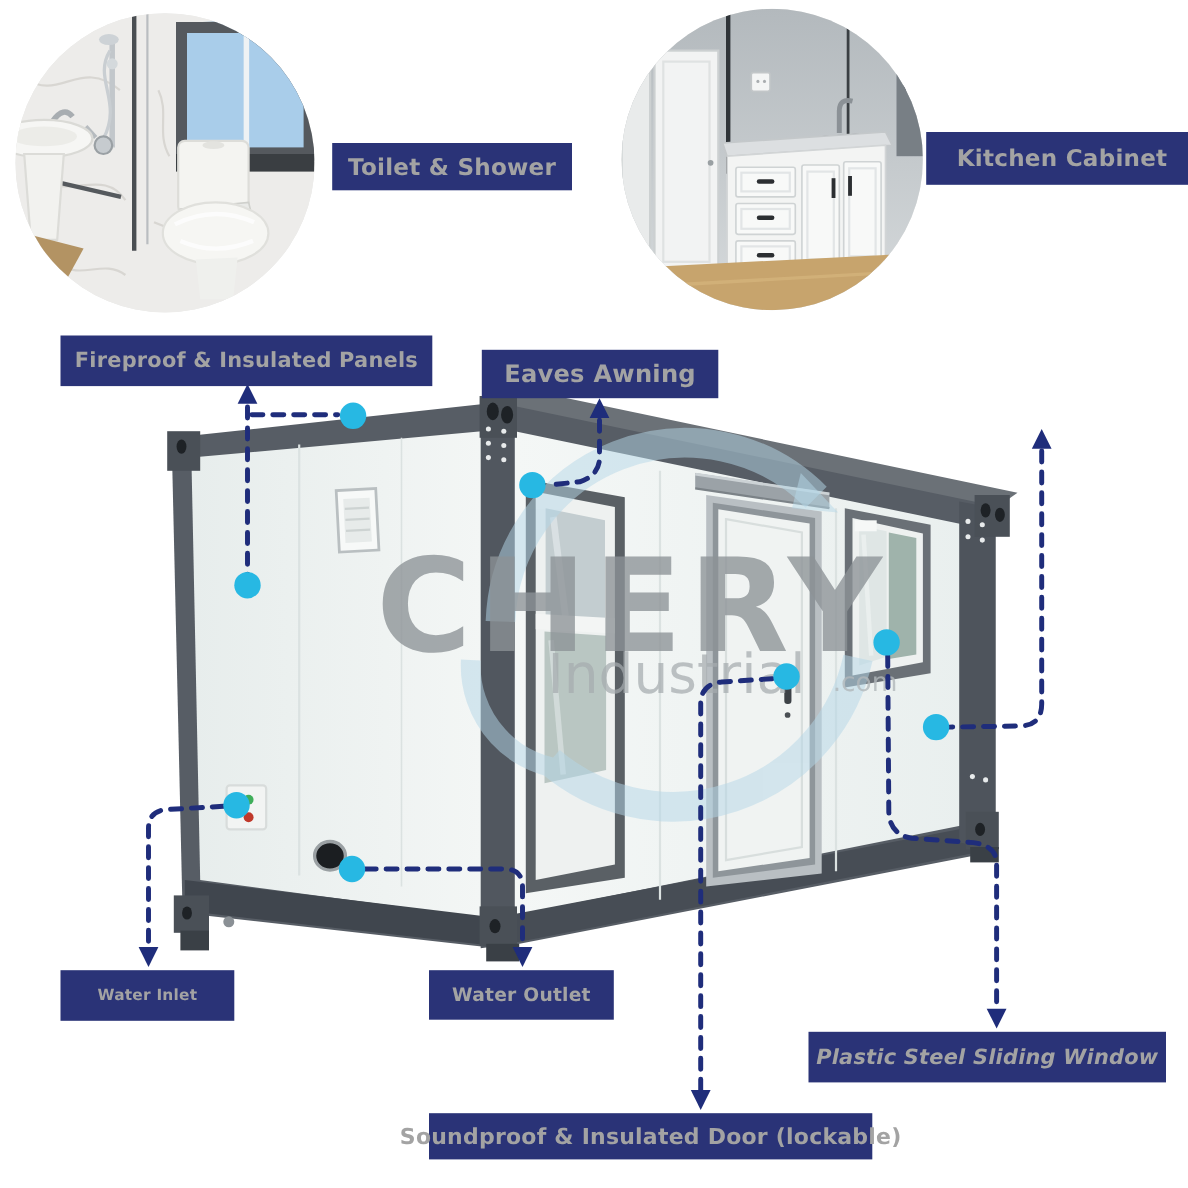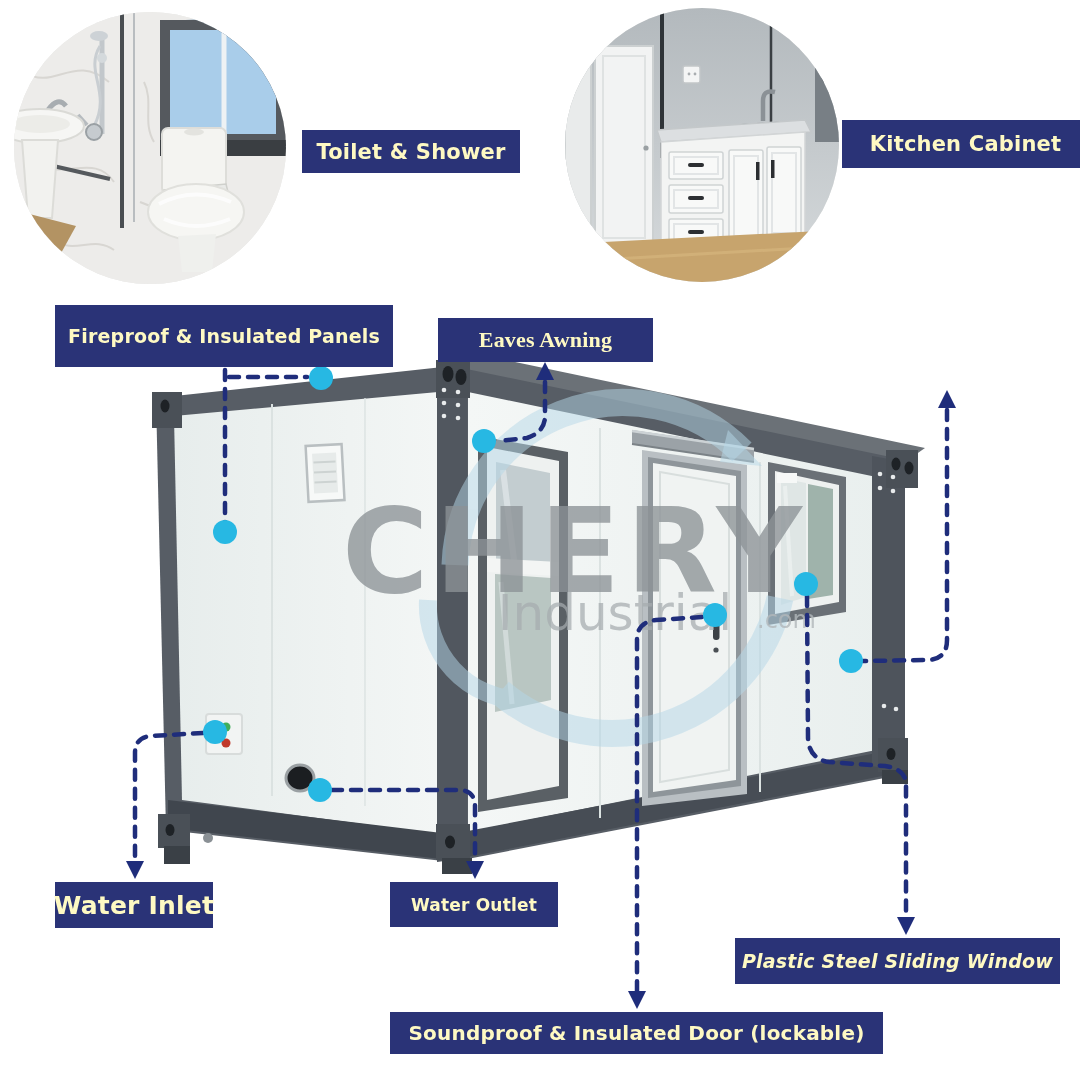--- a/index.html
+++ b/index.html
@@ -7,33 +7,33 @@
     position:relative;width:1080px;height:1080px;background:#ffffff;overflow:hidden;
     font-family:"DejaVu Sans","Liberation Sans",sans-serif;
   }
   .stage svg.main{position:absolute;left:0;top:0;z-index:1;}
   .inset{
     position:absolute;border-radius:50%;overflow:hidden;z-index:2;background:#e8e8e6;
   }
   #inset-toilet{left:14px;top:12px;width:272px;height:272px;}
   #inset-kitchen{left:565px;top:8px;width:274px;height:274px;}
   .callout{
-    position:absolute;z-index:3;background:#2a3377;color:#fef9c3;
+    position:absolute;z-index:3;background:#2a3377;color:#a3a3a3;
     display:flex;align-items:center;justify-content:center;
     font-weight:bold;white-space:nowrap;letter-spacing:0.2px;
   }
   #c-toilet   {left:302px;top:130px;width:218px;height:43px;font-size:21px;}
   #c-kitchen  {left:842px;top:120px;width:247px;height:48px;font-size:21px;}
-  #c-fireproof{left:55px; top:305px;width:338px;height:62px;font-size:19px;}
-  #c-eaves    {left:438px;top:318px;width:215px;height:44px;font-size:22px;font-family:Liberation Serif, serif;}
+  #c-fireproof{left:55px; top:305px;width:338px;height:46px;font-size:19px;}
+  #c-eaves    {left:438px;top:318px;width:215px;height:44px;font-size:22px;}
   #c-heavy    {left:840px;top:340px;width:217px;height:45px;font-size:21px;}
-  #c-winlet   {left:55px; top:882px;width:158px;height:46px;font-size:25px;}
+  #c-winlet   {left:55px; top:882px;width:158px;height:46px;font-size:14px;}
   #c-woutlet  {left:390px;top:882px;width:168px;height:45px;font-size:17px;}
   #c-plastic  {left:735px;top:938px;width:325px;height:46px;font-size:19px;font-style:italic;}
-  #c-soundproof{left:390px;top:1012px;width:493px;height:42px;font-size:20px;}
+  #c-soundproof{left:390px;top:1012px;width:403px;height:42px;font-size:20px;}
 </style>
 </head>
 <body>
 
 <div class="stage">
 
   <svg class="main" width="1080" height="1080" viewBox="0 0 1080 1080">
     <defs>
       <linearGradient id="leftPanelG" x1="0" y1="0" x2="1" y2="0">
         <stop offset="0" stop-color="#e7edec"></stop>

